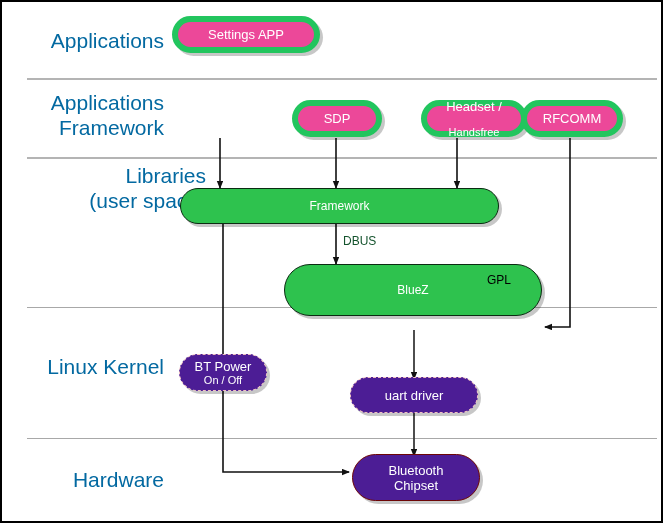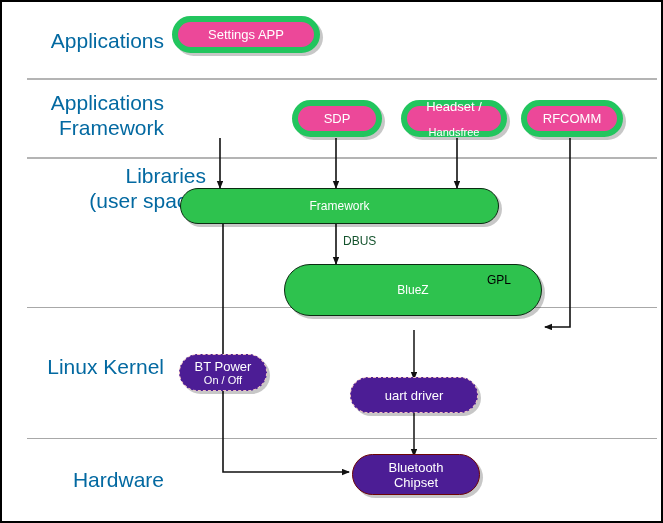--- a/index.html
+++ b/index.html
@@ -112,21 +112,21 @@
   <div class="node blue" style="left:170px;top:14px;width:148px;height:37px;">
     <span class="l1">Settings APP</span>
   </div>
 
 
 
   <div class="node blue" style="left:290px;top:98px;width:90px;height:37px;">
     <span class="l1">SDP</span>
   </div>
 
-  <div class="node blue" style="left:399px;top:98px;width:106px;height:37px;gap:12px;">
+  <div class="node blue" style="left:419px;top:98px;width:106px;height:37px;gap:12px;">
     <span class="l1">Headset /</span>
     <span class="l2">Handsfree</span>
   </div>
 
   <div class="node blue" style="left:519px;top:98px;width:102px;height:37px;">
     <span class="l1">RFCOMM</span>
   </div>
 
   <div class="node green" style="left:178px;top:186px;width:319px;height:36px;">
     <span class="l1">Framework</span>
@@ -142,18 +142,18 @@
 
   <div class="node red dashed" style="left:177px;top:352px;width:88px;height:37px;">
     <span class="l1">BT Power</span>
     <span class="l2">On / Off</span>
   </div>
 
   <div class="node red dashed" style="left:348px;top:375px;width:128px;height:36px;">
     <span class="l1">uart driver</span>
   </div>
 
-  <div class="node red" style="left:350px;top:452px;width:128px;height:41px;">
+  <div class="node red" style="left:350px;top:452px;width:128px;height:47px;">
     <span class="l1">Bluetooth</span>
     <span class="l1">Chipset</span>
   </div>
 
 </div>
 
 </body></html>

